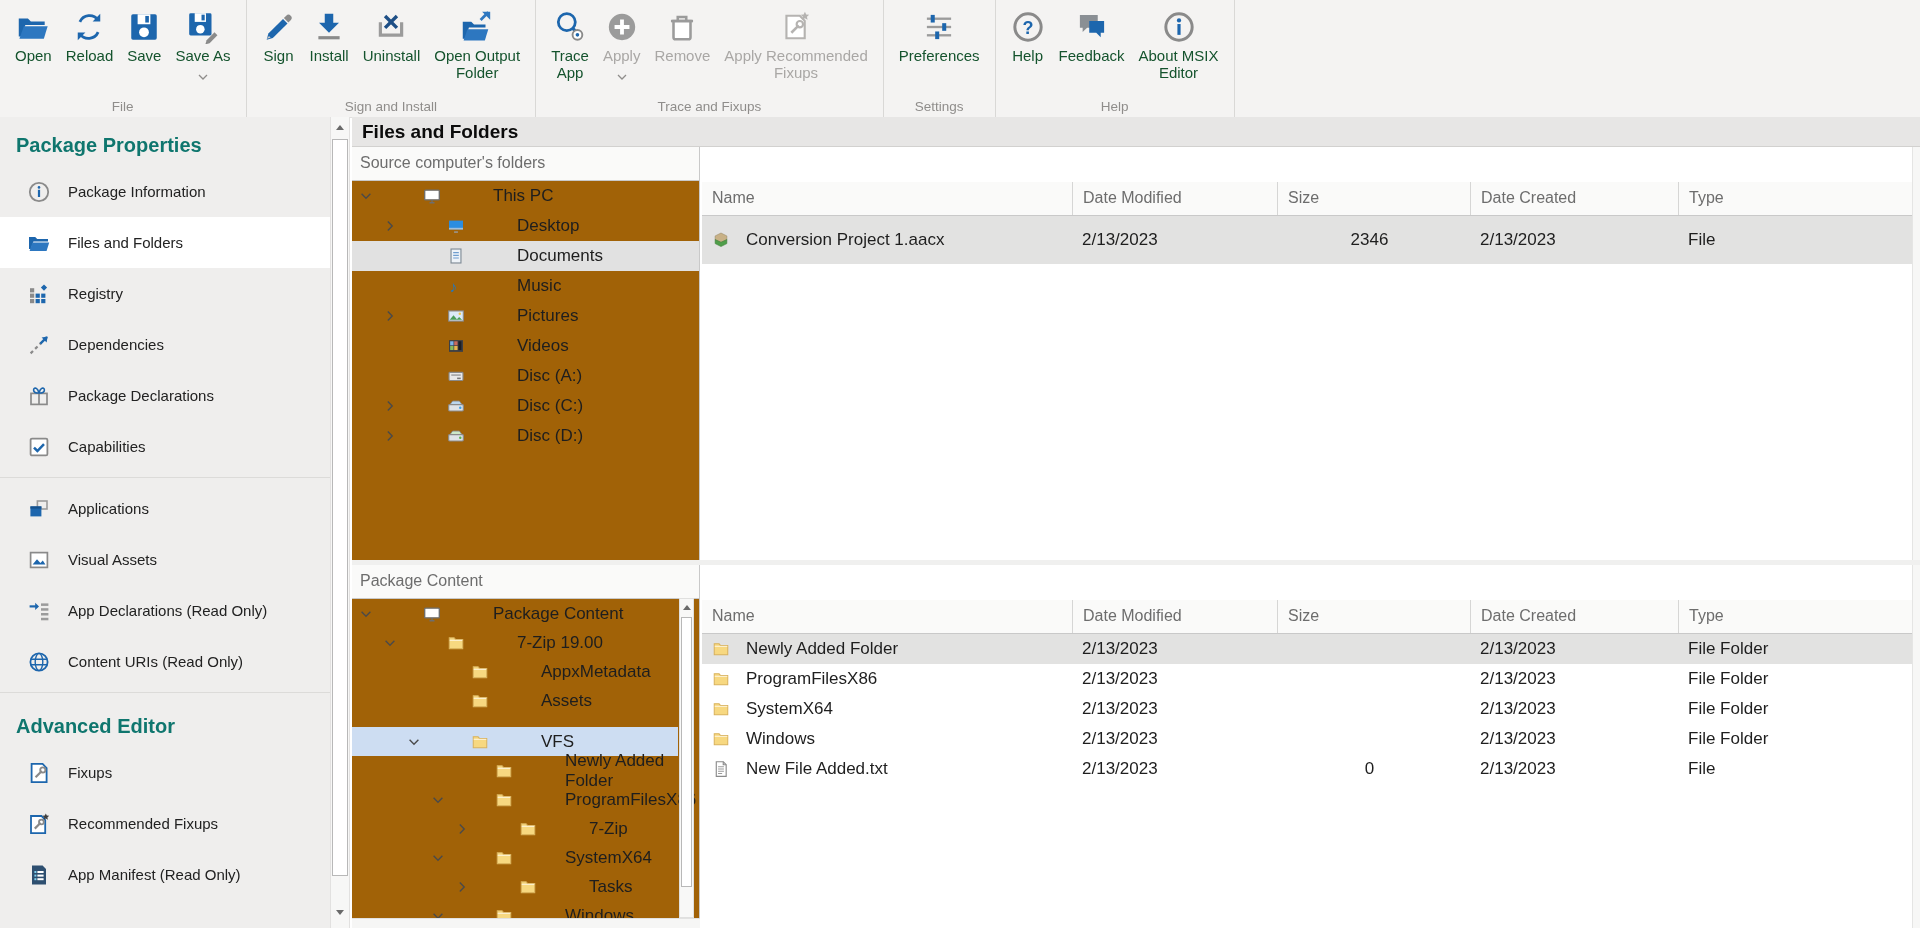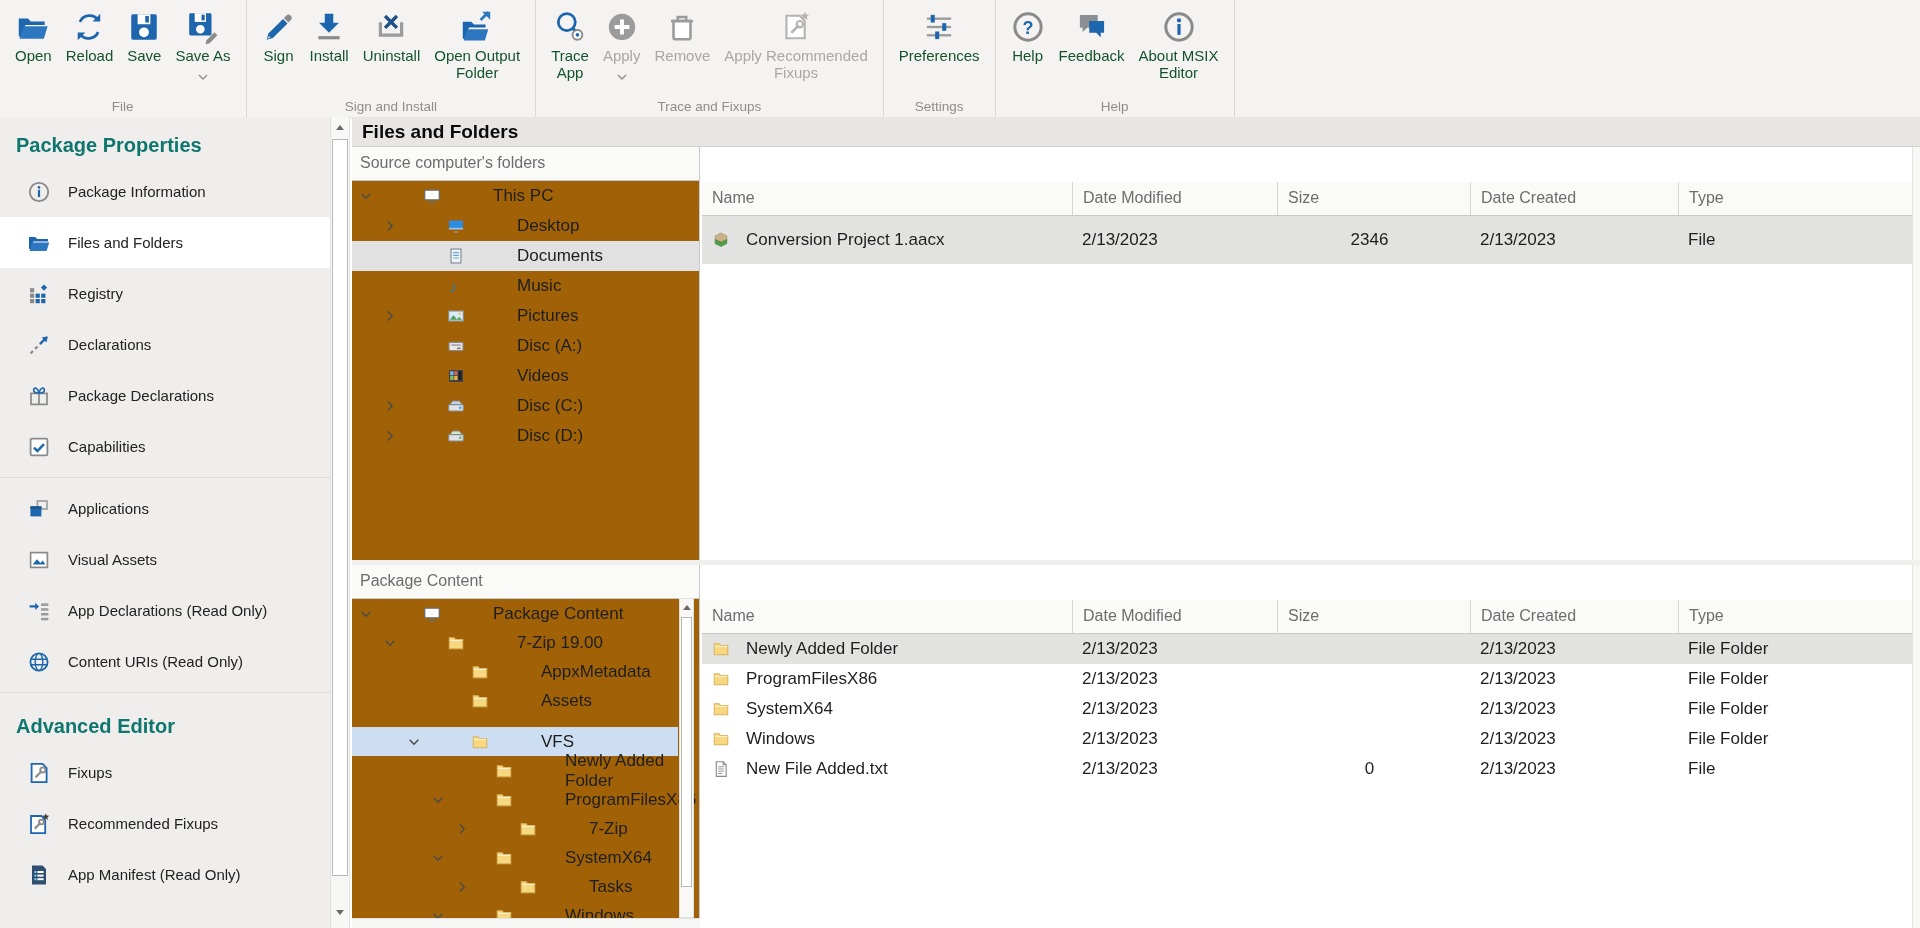--- a/index.html
+++ b/index.html
@@ -307,21 +307,21 @@
         <span>Registry</span>
       </div>
       <div class="sb-item">
         <span class="sb-icon">
           <svg viewBox="0 0 24 24">
             <path d="M3.6 20.4L14 10" stroke="#8a8a8a" stroke-width="2.2" stroke-dasharray="3.4 3" fill="none"></path>
             <path d="M13.4 10.6L20 4" stroke="#1d66ad" stroke-width="2.4" fill="none"></path>
             <path d="M20.6 3.4l-1 6-5-5z" fill="#1d66ad"></path>
           </svg>
         </span>
-        <span>Declarations</span>
+        <span>Dependencies</span>
       </div>
       <div class="sb-item">
         <span class="sb-icon">
           <svg viewBox="0 0 24 24">
             <rect x="4" y="9.4" width="16" height="11" fill="none" stroke="#8a8a8a" stroke-width="1.7"></rect>
             <path d="M12 9.4v11" stroke="#8a8a8a" stroke-width="1.7"></path>
             <path d="M12 9c-4.4 0-5.4-1.6-5.4-3.1 0-1.4 1.6-2.3 2.8-1.5C11 5.3 12 9 12 9zm0 0c4.4 0 5.4-1.6 5.4-3.1 0-1.4-1.6-2.3-2.8-1.5C13 5.3 12 9 12 9z" fill="none" stroke="#1d66ad" stroke-width="1.6"></path>
           </svg>
         </span>
         <span>Package Declarations</span>
@@ -492,40 +492,40 @@
                 <path d="M2.4 11.4l3.4-4 3 3.4 2-2 2.6 2.6z" fill="#4c9e58"></path>
                 <circle cx="11.4" cy="6" r="1.1" fill="#f0c64a"></circle>
               </svg>
             </span>
             <span>Pictures</span>
           </div>
           <div class="tree-row" style="padding-left: 30px;">
             <span class="expander"></span>
             <span class="icon16">
               <svg viewBox="0 0 16 16">
-                <rect x="1.8" y="4.8" width="12.4" height="7.2" rx="0.8" fill="#e8e8e8" stroke="#8a8a8a" stroke-width="1"></rect>
-                <rect x="3.8" y="6.4" width="8.4" height="1.6" fill="#ababab"></rect>
-                <rect x="9" y="9.4" width="3.2" height="1.4" fill="#777"></rect>
-              </svg>
-            </span>
-            <span>Disc (A:)</span>
-          </div>
-          <div class="tree-row" style="padding-left: 30px;">
-            <span class="expander"></span>
-            <span class="icon16">
-              <svg viewBox="0 0 16 16">
                 <rect x="1.8" y="2.8" width="12.4" height="10.4" fill="#3c3f46"></rect>
                 <rect x="2.8" y="3.8" width="3" height="3.6" fill="#7db3e8"></rect>
                 <rect x="6.4" y="3.8" width="3" height="3.6" fill="#c96a5e"></rect>
                 <rect x="2.8" y="8" width="3" height="3.6" fill="#86b95c"></rect>
                 <rect x="6.4" y="8" width="3" height="3.6" fill="#e9b44c"></rect>
                 <rect x="10.2" y="3.8" width="2.6" height="7.8" fill="#1d1f24"></rect>
               </svg>
             </span>
             <span>Videos</span>
+          </div>
+          <div class="tree-row" style="padding-left: 30px;">
+            <span class="expander"></span>
+            <span class="icon16">
+              <svg viewBox="0 0 16 16">
+                <rect x="1.8" y="4.8" width="12.4" height="7.2" rx="0.8" fill="#e8e8e8" stroke="#8a8a8a" stroke-width="1"></rect>
+                <rect x="3.8" y="6.4" width="8.4" height="1.6" fill="#ababab"></rect>
+                <rect x="9" y="9.4" width="3.2" height="1.4" fill="#777"></rect>
+              </svg>
+            </span>
+            <span>Disc (A:)</span>
           </div>
           <div class="tree-row" style="padding-left: 30px;">
             <span class="expander">
               <svg viewBox="0 0 16 16">
                 <path d="M5.8 3.6l4.4 4.4-4.4 4.4" fill="none" stroke="#4a4a4a" stroke-width="1.4"></path>
               </svg>
             </span>
             <span class="icon16">
               <svg viewBox="0 0 16 16">
                 <path d="M2.4 7L5 3.6h6L13.6 7z" fill="#bcd7ef" stroke="#8a8a8a" stroke-width="0.8"></path>

